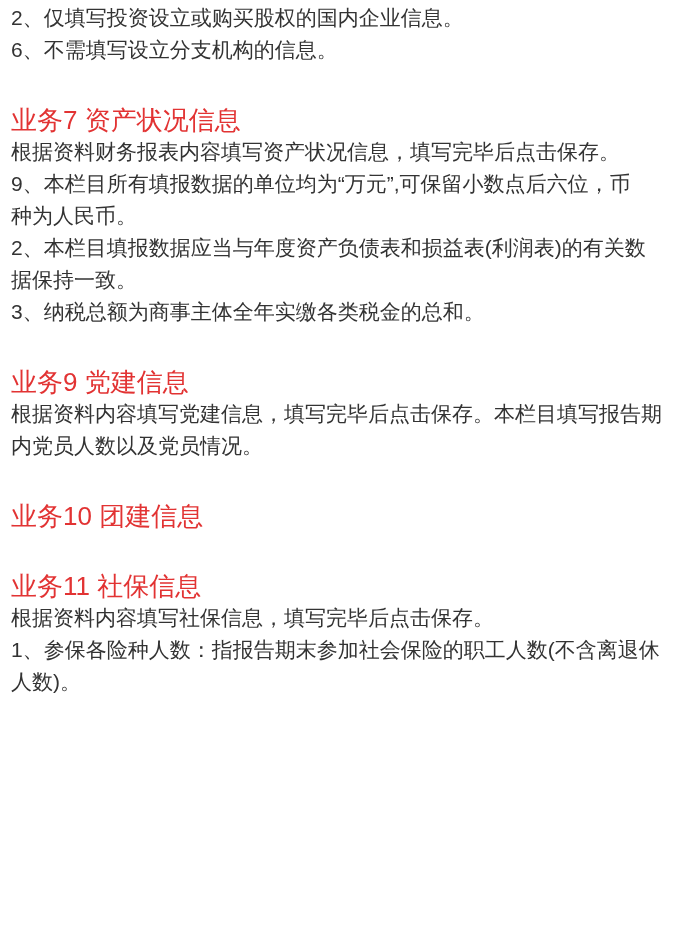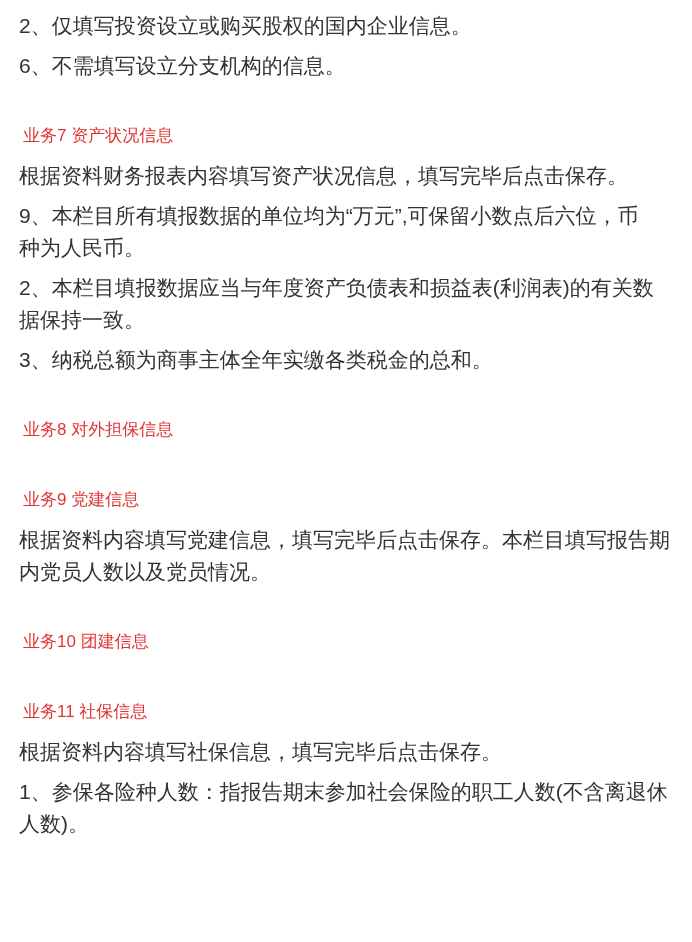--- a/index.html
+++ b/index.html
@@ -14,26 +14,26 @@
     box-sizing: border-box;
     padding: 2px 12px 0 11px;
     background: #ffffff;
     font-family: "Liberation Sans", "DejaVu Sans", sans-serif;
     font-size: 21px;
     line-height: 32px;
     color: #333333;
     overflow: hidden;
   }
   .para {
-    margin: 8px;
+    margin: 0;
     white-space: pre-line;
   }
   .sec-heading {
-    margin: 38px 0 0 12px;
-    font-size: 17px;
+    margin: 38px 0 0 0;
+    font-size: 26px;
     font-weight: 400;
     line-height: 32px;
     color: #e23333;
     white-space: pre-line;
   }
   section { margin: 0; padding: 0; }
 </style>
 </head>
 <body>
 
@@ -48,21 +48,20 @@
     <h2 class="sec-heading">业务7 资产状况信息</h2>
     <p class="para">根据资料财务报表内容填写资产状况信息，填写完毕后点击保存。</p>
     <p class="para">9、本栏目所有填报数据的单位均为“万元”,可保留小数点后六位，币
 种为人民币。</p>
     <p class="para">2、本栏目填报数据应当与年度资产负债表和损益表(利润表)的有关数
 据保持一致。</p>
     <p class="para">3、纳税总额为商事主体全年实缴各类税金的总和。</p>
   </section>
 
   <section>
-    <h2 class="sec-heading">业务8 对外担保信息</h2>
   </section>
 
   <section>
     <h2 class="sec-heading">业务9 党建信息</h2>
     <p class="para">根据资料内容填写党建信息，填写完毕后点击保存。本栏目填写报告期
 内党员人数以及党员情况。</p>
   </section>
 
   <section>
     <h2 class="sec-heading">业务10 团建信息</h2>

